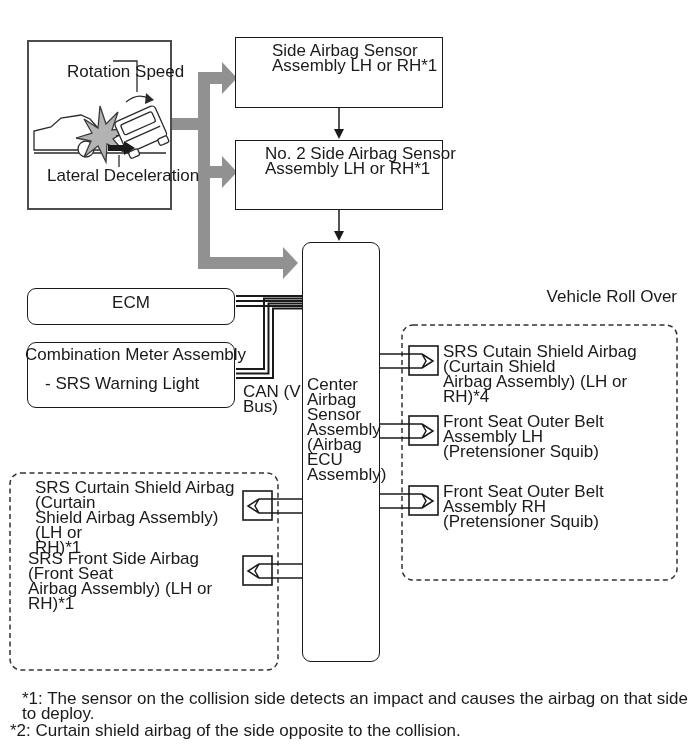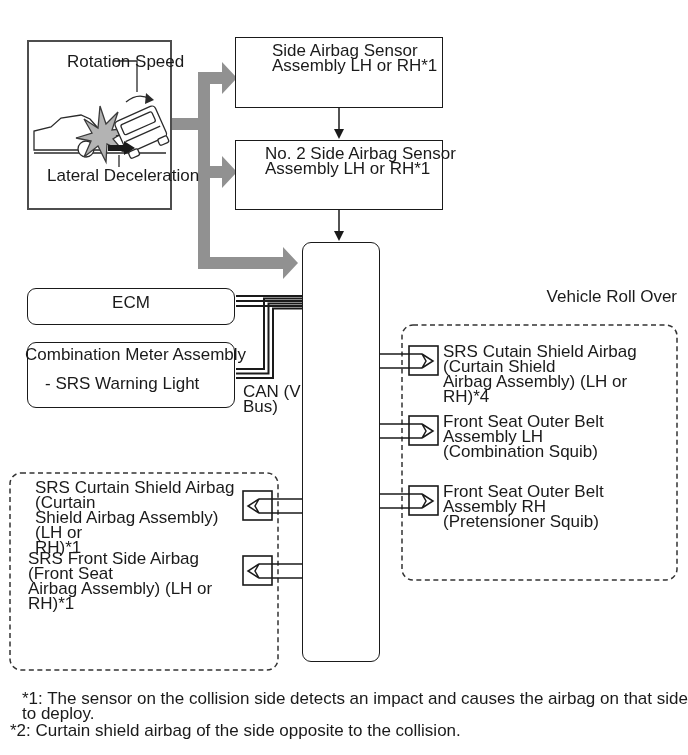--- a/index.html
+++ b/index.html
@@ -123,21 +123,21 @@
           <line x1="302" y1="578" x2="259" y2="578"></line>
         <rect x="243" y="556" width="29" height="29" stroke-width="1.6"></rect>
         <line x1="272" y1="564" x2="259" y2="564"></line>
           <line x1="272" y1="578" x2="259" y2="578"></line>
         <polygon points="259,564 248,571 259,578 255,571"></polygon>
       </g>
     </g>
   </svg>
 
   <div class="box" style="left:27px;top:40px;width:145px;height:170px;border-color:#4d4d4d;border-width:2px;background:transparent;"></div>
-  <div class="txt" style="left:35px;top:54px;padding-left:32px;">Rotation Speed</div>
+  <div class="txt" style="left:35px;top:64px;padding-left:32px;">Rotation Speed</div>
   <div class="txt" style="left:47px;top:168px;">Lateral Deceleration</div>
 
   <div class="box" style="left:235px;top:37px;width:208px;height:71px;"></div>
   <div class="txt" style="left:272px;top:43px;">Side Airbag Sensor
 Assembly LH or RH*1</div>
 
   <div class="box" style="left:235px;top:140px;width:208px;height:70px;"></div>
   <div class="txt" style="left:265px;top:146px;">No. 2 Side Airbag Sensor
 Assembly LH or RH*1</div>
 
@@ -145,27 +145,33 @@
   <div class="txt ctr" style="left:27px;top:295px;width:208px;">ECM</div>
 
   <div class="box round" style="left:27px;top:342px;width:208px;height:66px;"></div>
   <div class="txt" style="left:25px;top:347px;">Combination Meter Assembly</div>
   <div class="txt" style="left:45px;top:376px;">- SRS Warning Light</div>
 
   <div class="txt" style="left:243px;top:384px;">CAN (V
 Bus)</div>
 
   <div class="box round" style="left:302px;top:242px;width:78px;height:420px;"></div>
+  <div class="txt" style="left:307px;top:377px;width:72px;">Center
+Airbag
+Sensor
+Assembly
+(Airbag ECU
+Assembly)</div>
 
   <div class="txt ctr" style="left:402px;top:289px;width:275px;text-align:right;">Vehicle Roll Over</div>
 
   <div class="txt" style="left:443px;top:344px;width:232px;">SRS Cutain Shield Airbag (Curtain Shield
 Airbag Assembly) (LH or RH)*4</div>
   <div class="txt" style="left:443px;top:414px;width:232px;">Front Seat Outer Belt Assembly LH
-(Combination Squib)</div>
+(Pretensioner Squib)</div>
   <div class="txt" style="left:443px;top:484px;width:232px;">Front Seat Outer Belt Assembly RH
 (Pretensioner Squib)</div>
 
   <div class="txt" style="left:35px;top:480px;width:205px;">SRS Curtain Shield Airbag (Curtain
 Shield Airbag Assembly) (LH or
 RH)*1</div>
   <div class="txt" style="left:28px;top:551px;width:210px;">SRS Front Side Airbag (Front Seat
 Airbag Assembly) (LH or RH)*1</div>
 
   <div class="txt" style="left:10px;top:691px;width:670px;margin-left:12px;">*1: The sensor on the collision side detects an impact and causes the airbag on that side to deploy.</div>

